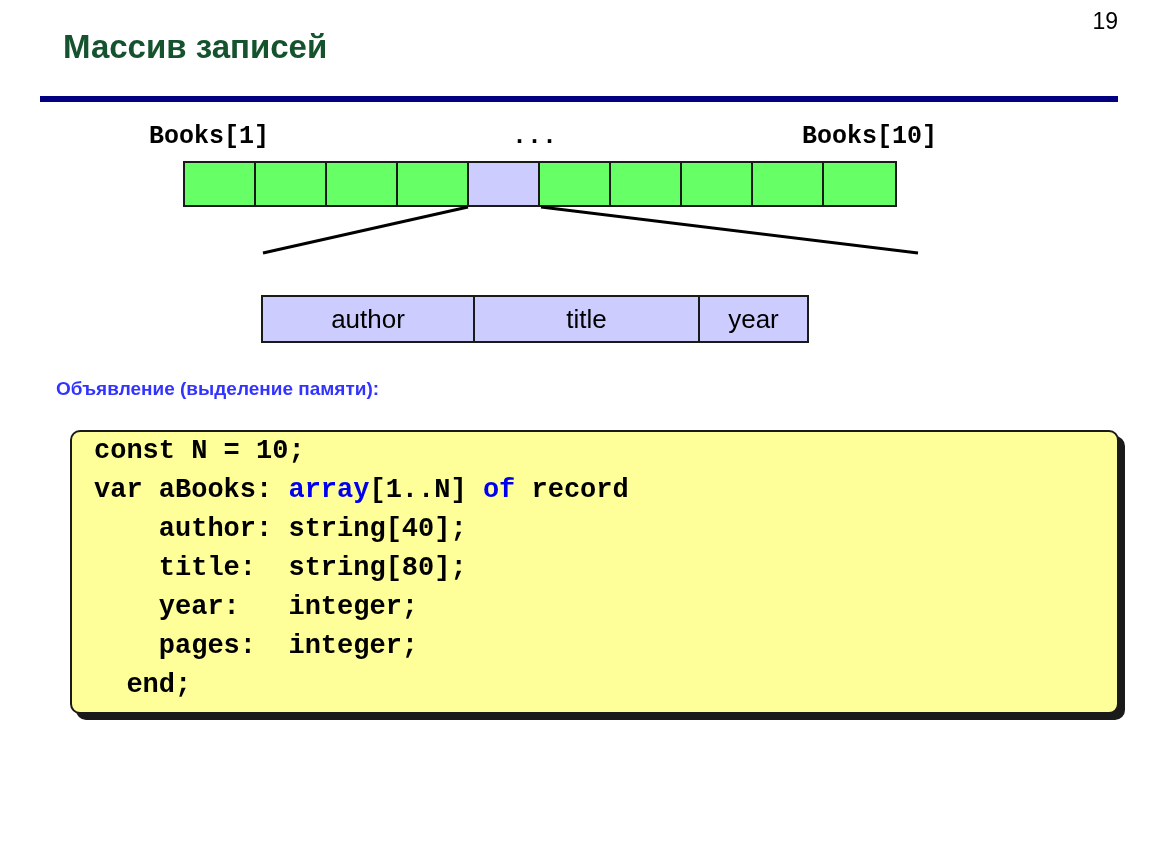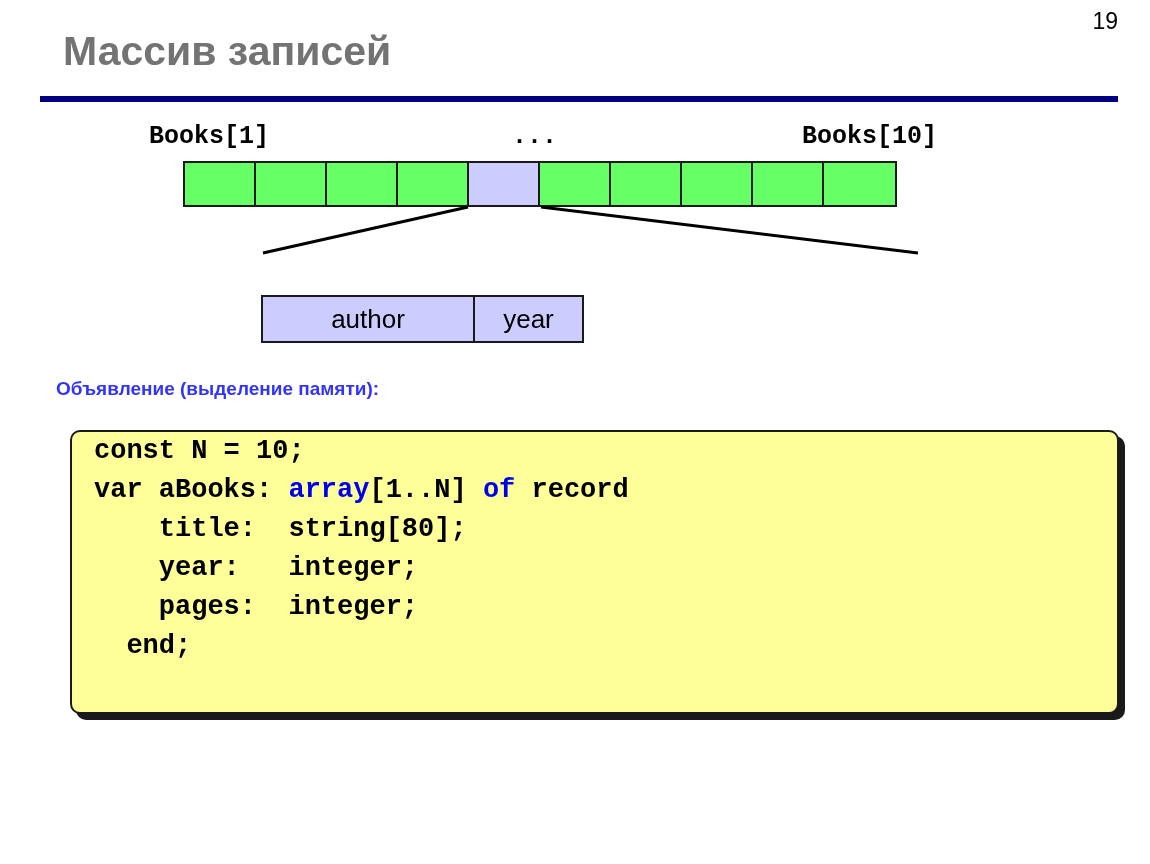--- a/index.html
+++ b/index.html
@@ -23,23 +23,23 @@
     font-size: 23px;
     color: #000000;
     font-family: "Liberation Sans", sans-serif;
   }
 
   
   #slide-title {
     position: absolute;
     left: 63px;
     top: 28px;
-    font-size: 41px;
-    font-weight: bold;
-    color: #737373;
+    font-size: 33px;
+    font-weight: bold;
+    color: #14532d;
     letter-spacing: 0px;
     white-space: nowrap;
   }
   #title-rule {
     position: absolute;
     left: 40px;
     top: 96px;
     width: 1078px;
     height: 6px;
     background: #000080;
@@ -193,29 +193,31 @@
     <div class="arr-cell green" style="background: rgb(102, 255, 102);"></div>
   </div>
 
   <svg id="connectors" viewBox="0 0 1150 330">
     <line x1="468" y1="207" x2="263" y2="253" stroke="#000000" stroke-width="3"></line>
     <line x1="541" y1="207" x2="918" y2="253" stroke="#000000" stroke-width="3"></line>
   </svg>
 
   <div id="record-row">
     <div class="rec-cell rec-author">author</div>
+    <div class="rec-cell rec-title">title</div>
     <div class="rec-cell rec-year">year</div>
   </div>
 </div>
 
 <div id="section-heading">Объявление (выделение памяти):</div>
 
 <div id="code-shadow"></div>
 <div id="code-block">
   <div id="code-lines">
       <div class="code-line"><span>const N = 10;</span></div>
       <div class="code-line"><span>var aBooks: </span><span class="kw">array</span><span>[1..N] </span><span class="kw">of</span><span> record</span></div>
+      <div class="code-line"><span>    author: string[40];</span></div>
       <div class="code-line"><span>    title:  string[80];</span></div>
       <div class="code-line"><span>    year:   integer;</span></div>
       <div class="code-line"><span>    pages:  integer;</span></div>
       <div class="code-line"><span>  end;</span></div>
     </div>
 </div>
 
 </body></html>

